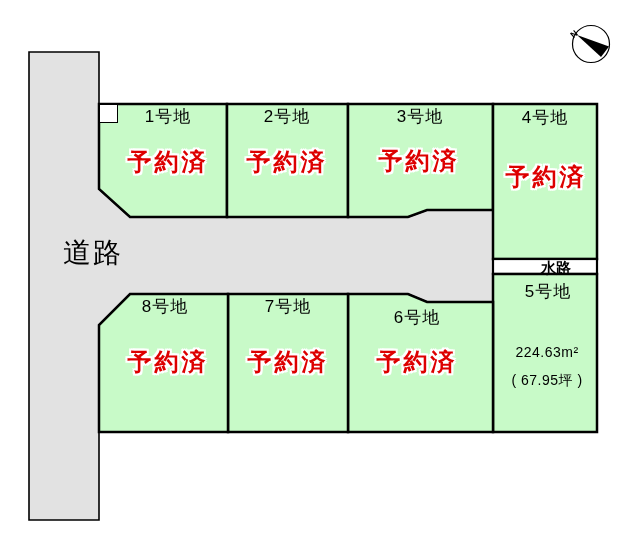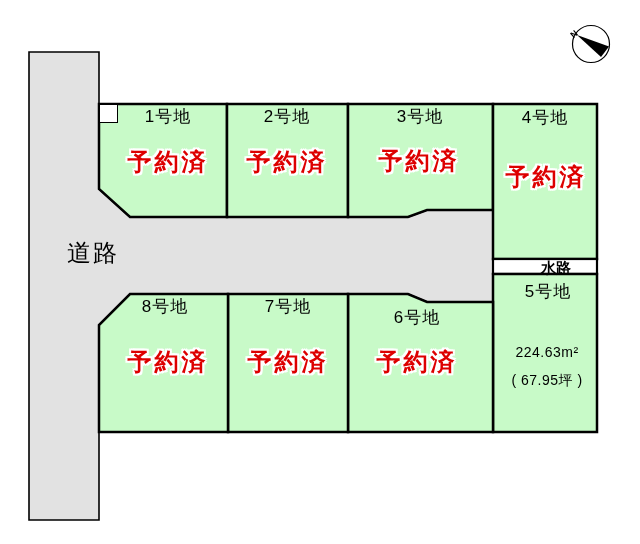--- a/index.html
+++ b/index.html
@@ -21,21 +21,21 @@
   .lot-number{font-size:17px;letter-spacing:1px;}
   .reserved{
     font-size:24px;
     font-weight:bold;
     letter-spacing:3px;
     text-shadow:
       -2px -2px 0 #fff, 2px -2px 0 #fff, -2px 2px 0 #fff, 2px 2px 0 #fff,
       -2px 0 0 #fff, 2px 0 0 #fff, 0 -2px 0 #fff, 0 2px 0 #fff;
   }
   .area-text{font-size:14px;letter-spacing:0.5px;}
-  .road-label{font-size:24px;letter-spacing:2px;}
+  .road-label{font-size:28px;letter-spacing:2px;}
   .waterway-label{font-size:15px;font-weight:bold;}
 </style>
 </head>
 <body>
 
 <div id="canvas">
 
   <svg id="plan-svg" width="640" height="544" viewBox="0 0 640 544">
 
     <path d="M29,52 H99 V189 L130,217 H408 L427,210 H493 V302 H427 L408,294 H130 L99,325 V520 H29 Z" stroke="#000000" stroke-width="1.6" fill="#e2e2e2"></path>

